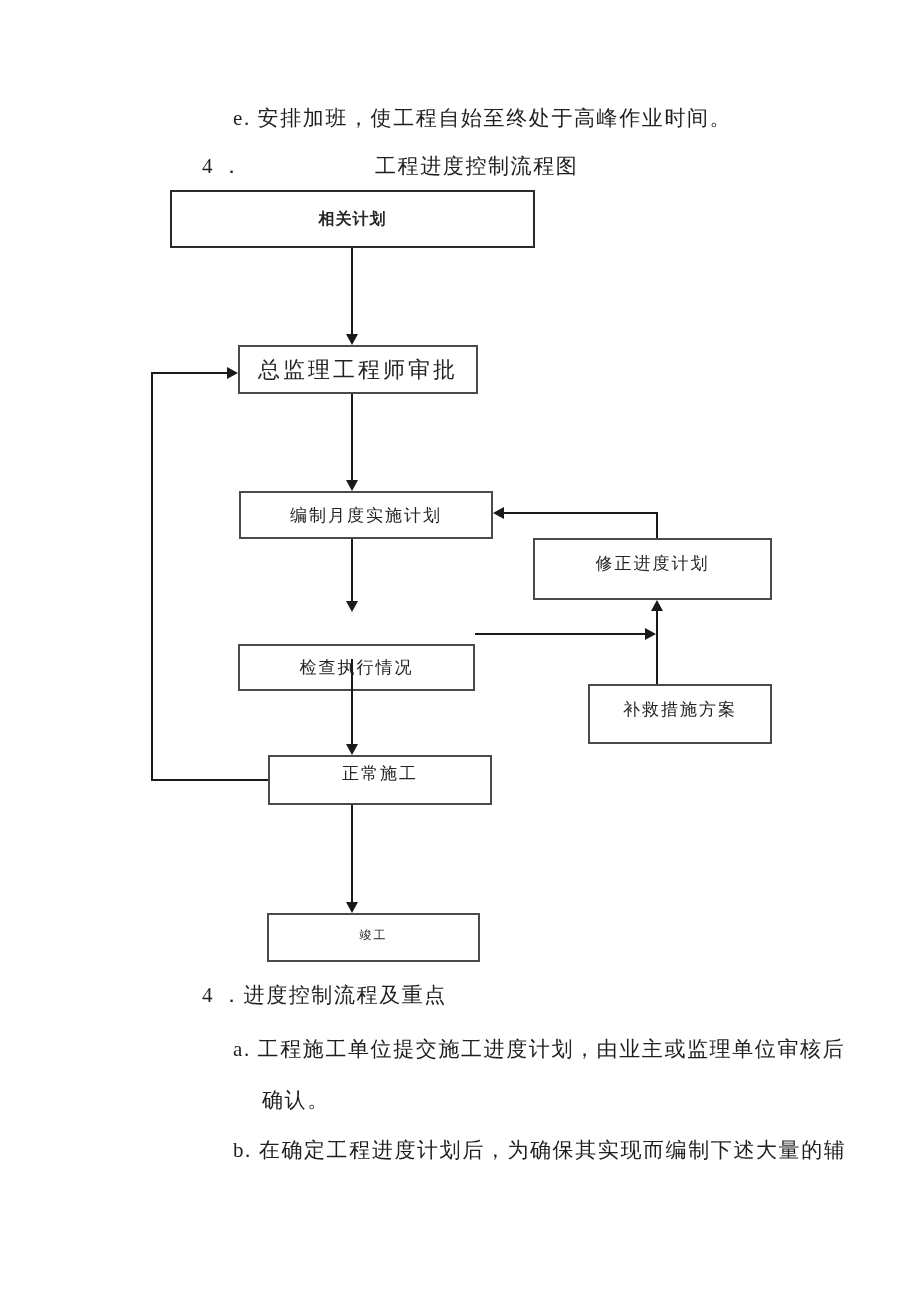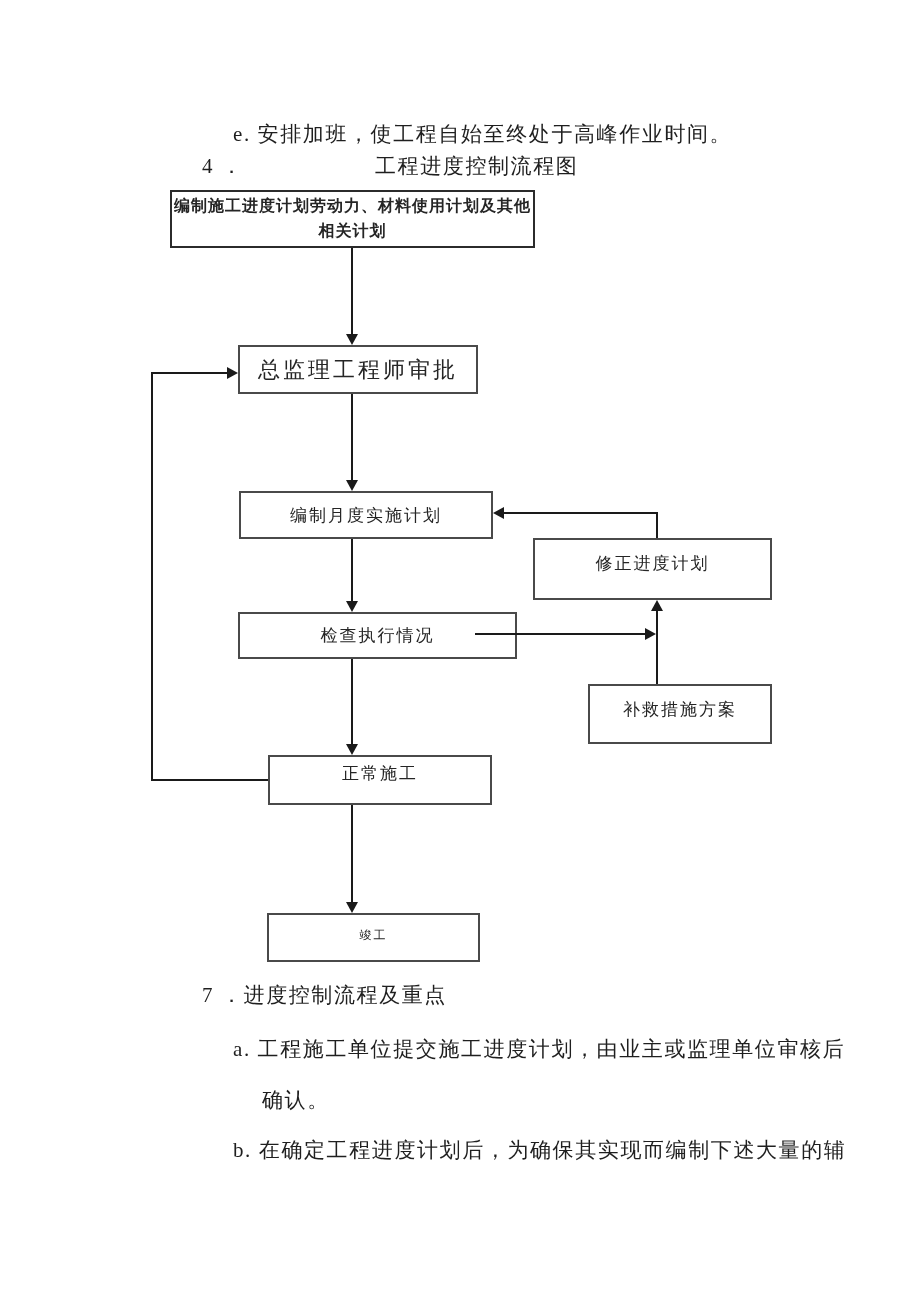--- a/index.html
+++ b/index.html
@@ -49,43 +49,42 @@
   .tri.down  { border-left: 6px solid transparent; border-right: 6px solid transparent; border-top: 11px solid #1a1a1a; }
   .tri.up    { border-left: 6px solid transparent; border-right: 6px solid transparent; border-bottom: 11px solid #1a1a1a; }
   .tri.right { border-top: 6px solid transparent; border-bottom: 6px solid transparent; border-left: 11px solid #1a1a1a; }
   .tri.left  { border-top: 6px solid transparent; border-bottom: 6px solid transparent; border-right: 11px solid #1a1a1a; }
 </style>
 </head>
 <body>
 
 <div class="page">
 
-  <div class="txt" style="left:233px; top:120px;">e. 安排加班，使工程自始至终处于高峰作业时间。</div>
+  <div class="txt" style="left:233px; top:104px;">e. 安排加班，使工程自始至终处于高峰作业时间。</div>
 
   <div class="txt" style="left:202px; top:152px;">4 ．</div>
   <div class="txt" style="left:375px; top:152px;">工程进度控制流程图</div>
 
   <div class="flow-box bold" style="left:170px; top:190px; width:365px; height:58px;">
-    <span>编制施工进度计划劳动力、材料使用计划及其他</span>
     <span>相关计划</span>
   </div>
 
   <div class="flow-box" style="left:238px; top:345px; width:240px; height:49px; font-size:22px; letter-spacing:3px;">
     <span>总监理工程师审批</span>
   </div>
 
   <div class="flow-box" style="left:239px; top:491px; width:254px; height:48px;">
     <span>编制月度实施计划</span>
   </div>
 
   <div class="flow-box top-bias" style="left:533px; top:538px; width:239px; height:62px;">
     <span>修正进度计划</span>
   </div>
 
-  <div class="flow-box" style="left:238px; top:612px; width:279px; height:47px;font-family:Liberation Serif, serif;">
+  <div class="flow-box" style="left:238px; top:644px; width:237px; height:47px;font-family:Liberation Serif, serif;">
     <span>检查执行情况</span>
   </div>
 
   <div class="flow-box top-bias" style="left:588px; top:684px; width:184px; height:60px;">
     <span>补救措施方案</span>
   </div>
 
   <div class="flow-box" style="left:268px; top:755px; width:224px; height:50px; padding-bottom:14px;">
     <span>正常施工</span>
   </div>
@@ -117,19 +116,19 @@
   <div class="line" style="left:656px; top:513px; width:2px; height:25px;"></div>
   <div class="line" style="left:502px; top:512px; width:156px; height:2px;"></div>
   <div class="tri left" style="left:493px; top:507px;"></div>
 
   <div class="line" style="left:656px; top:609px; width:2px; height:75px;"></div>
   <div class="tri up" style="left:651px; top:600px;"></div>
 
   <div class="line" style="left:475px; top:633px; width:172px; height:2px;"></div>
   <div class="tri right" style="left:645px; top:628px;"></div>
 
-  <div class="txt" style="left:202px; top:981px;">7 ．进度控制流程及重点</div>
+  <div class="txt" style="left:202px; top:981px;">4 ．进度控制流程及重点</div>
 
   <div class="txt" style="left:233px; top:1035px;">a. 工程施工单位提交施工进度计划，由业主或监理单位审核后</div>
   <div class="txt" style="left:262px; top:1086px;">确认。</div>
   <div class="txt" style="left:233px; top:1136px;">b. 在确定工程进度计划后，为确保其实现而编制下述大量的辅</div>
 
 </div>
 
 </body></html>

